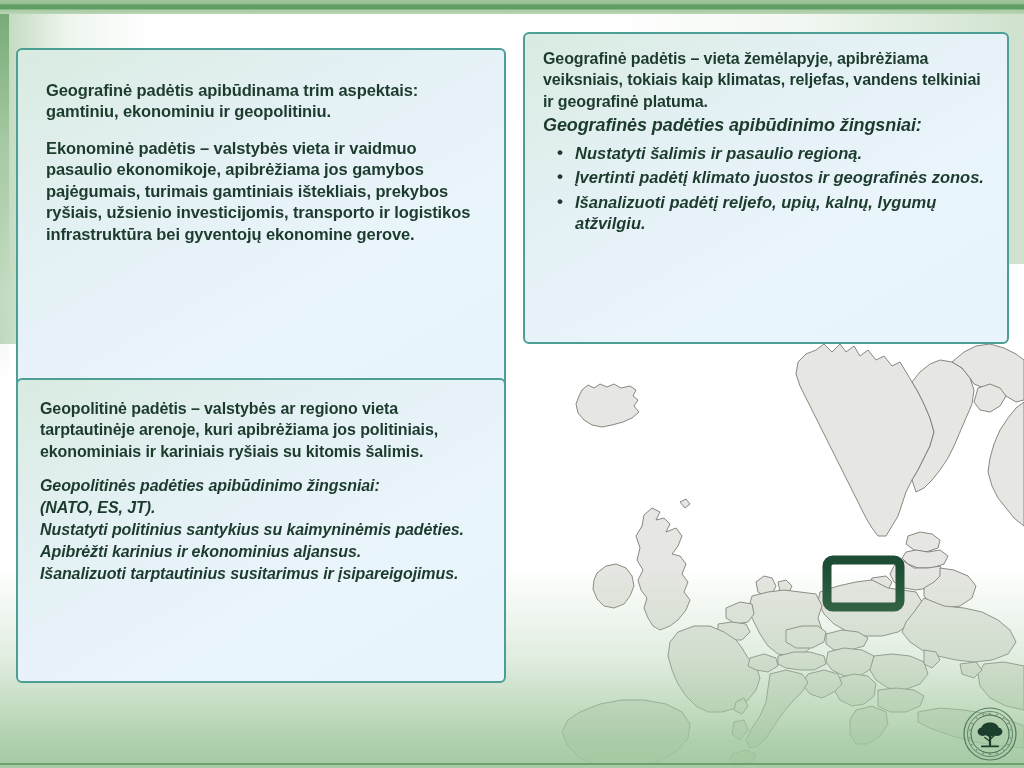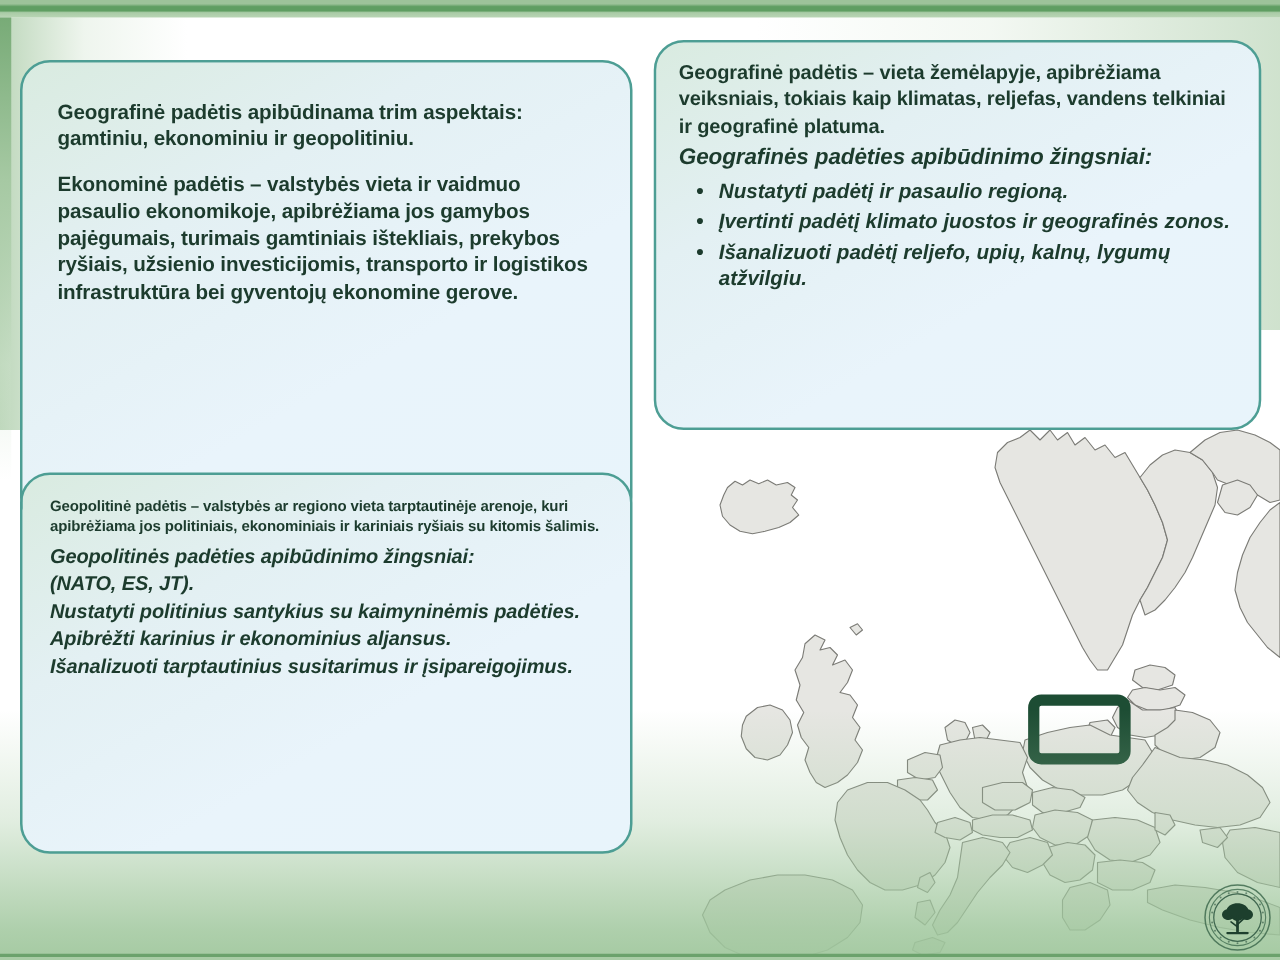--- a/index.html
+++ b/index.html
@@ -39,21 +39,21 @@
   .bg-topright-wash{
     position:absolute;right:0;top:14px;width:420px;height:250px;
     background:linear-gradient(to left,rgba(168,202,165,0.55) 0%,rgba(200,223,198,0.22) 55%,rgba(255,255,255,0) 100%);
     pointer-events:none;
   }
 
   
   .card{
     position:absolute;
     border:2px solid #4d9e94;
-    border-radius:24px;
+    border-radius:6px;
     background:linear-gradient(150deg,#d9ebe0 0%,#e3f0f3 30%,#e9f4fb 62%,#e8f4fb 100%);
     box-sizing:border-box;
     color:#1c3b2d;
   }
   #card-intro{left:16px;top:48px;width:490px;height:374px;padding:30px 28px 20px 28px;}
   #card-geo{left:523px;top:32px;width:486px;height:312px;padding:14px 16px 12px 18px;}
   #card-geopol{left:16px;top:378px;width:490px;height:305px;padding:18px 22px 14px 22px;}
 
   .p-bold{
     font-weight:bold;
@@ -84,21 +84,21 @@
     font-size:16.5px;line-height:1.30;
     margin-bottom:3px;
     padding-left:2px;
   }
   ul.bullets li:before{
     content:"\2022";
     position:absolute;left:-16px;top:-1px;
     font-size:17px;font-style:normal;
   }
 
-  #card-geopol .p-bold{font-size:12px;line-height:1.33;margin-bottom:6px;}
+  #card-geopol .p-bold{font-size:16px;line-height:1.33;margin-bottom:14px;}
   #card-geopol .steps-title{font-size:16px;margin:0 0 1px 0;}
   #card-geopol .step-line{font-size:16px;line-height:1.36;margin:0;}
 
   
   #map-wrap{
     position:absolute;left:520px;top:330px;width:504px;height:438px;
     overflow:hidden;
   }
   #map-wrap svg{display:block;}
   .land{fill:#e6e6e2;stroke:#7b7b76;stroke-width:0.9;stroke-linejoin:round;}
@@ -214,21 +214,21 @@
 
   <div id="card-intro" class="card">
     <p class="p-bold">Geografinė padėtis apibūdinama trim aspektais: gamtiniu, ekonominiu ir geopolitiniu.</p>
     <p class="p-bold">Ekonominė padėtis – valstybės vieta ir vaidmuo pasaulio ekonomikoje, apibrėžiama jos gamybos pajėgumais, turimais gamtiniais ištekliais, prekybos ryšiais, užsienio investicijomis, transporto ir logistikos infrastruktūra bei gyventojų ekonomine gerove.</p>
   </div>
 
   <div id="card-geo" class="card">
     <p class="p-bold lead">Geografinė padėtis – vieta žemėlapyje, apibrėžiama veiksniais, tokiais kaip klimatas, reljefas, vandens telkiniai ir geografinė platuma.</p>
     <p class="p-bi steps-title">Geografinės padėties apibūdinimo žingsniai:</p>
     <ul class="bullets">
-      <li>Nustatyti padėtį ir pasaulio regioną.</li>
+      <li>Nustatyti šalimis ir pasaulio regioną.</li>
       <li>Įvertinti padėtį klimato juostos ir geografinės zonos.</li>
       <li>Išanalizuoti padėtį reljefo, upių, kalnų, lygumų atžvilgiu.</li>
     </ul>
   </div>
 
   <div id="card-geopol" class="card">
     <p class="p-bold">Geopolitinė padėtis – valstybės ar regiono vieta tarptautinėje arenoje, kuri apibrėžiama jos politiniais, ekonominiais ir kariniais ryšiais su kitomis šalimis.</p>
     <p class="p-bi steps-title">Geopolitinės padėties apibūdinimo žingsniai:</p>
     <p class="p-bi step-line">(NATO, ES, JT).</p>
     <p class="p-bi step-line">Nustatyti politinius santykius su kaimyninėmis padėties.</p>

